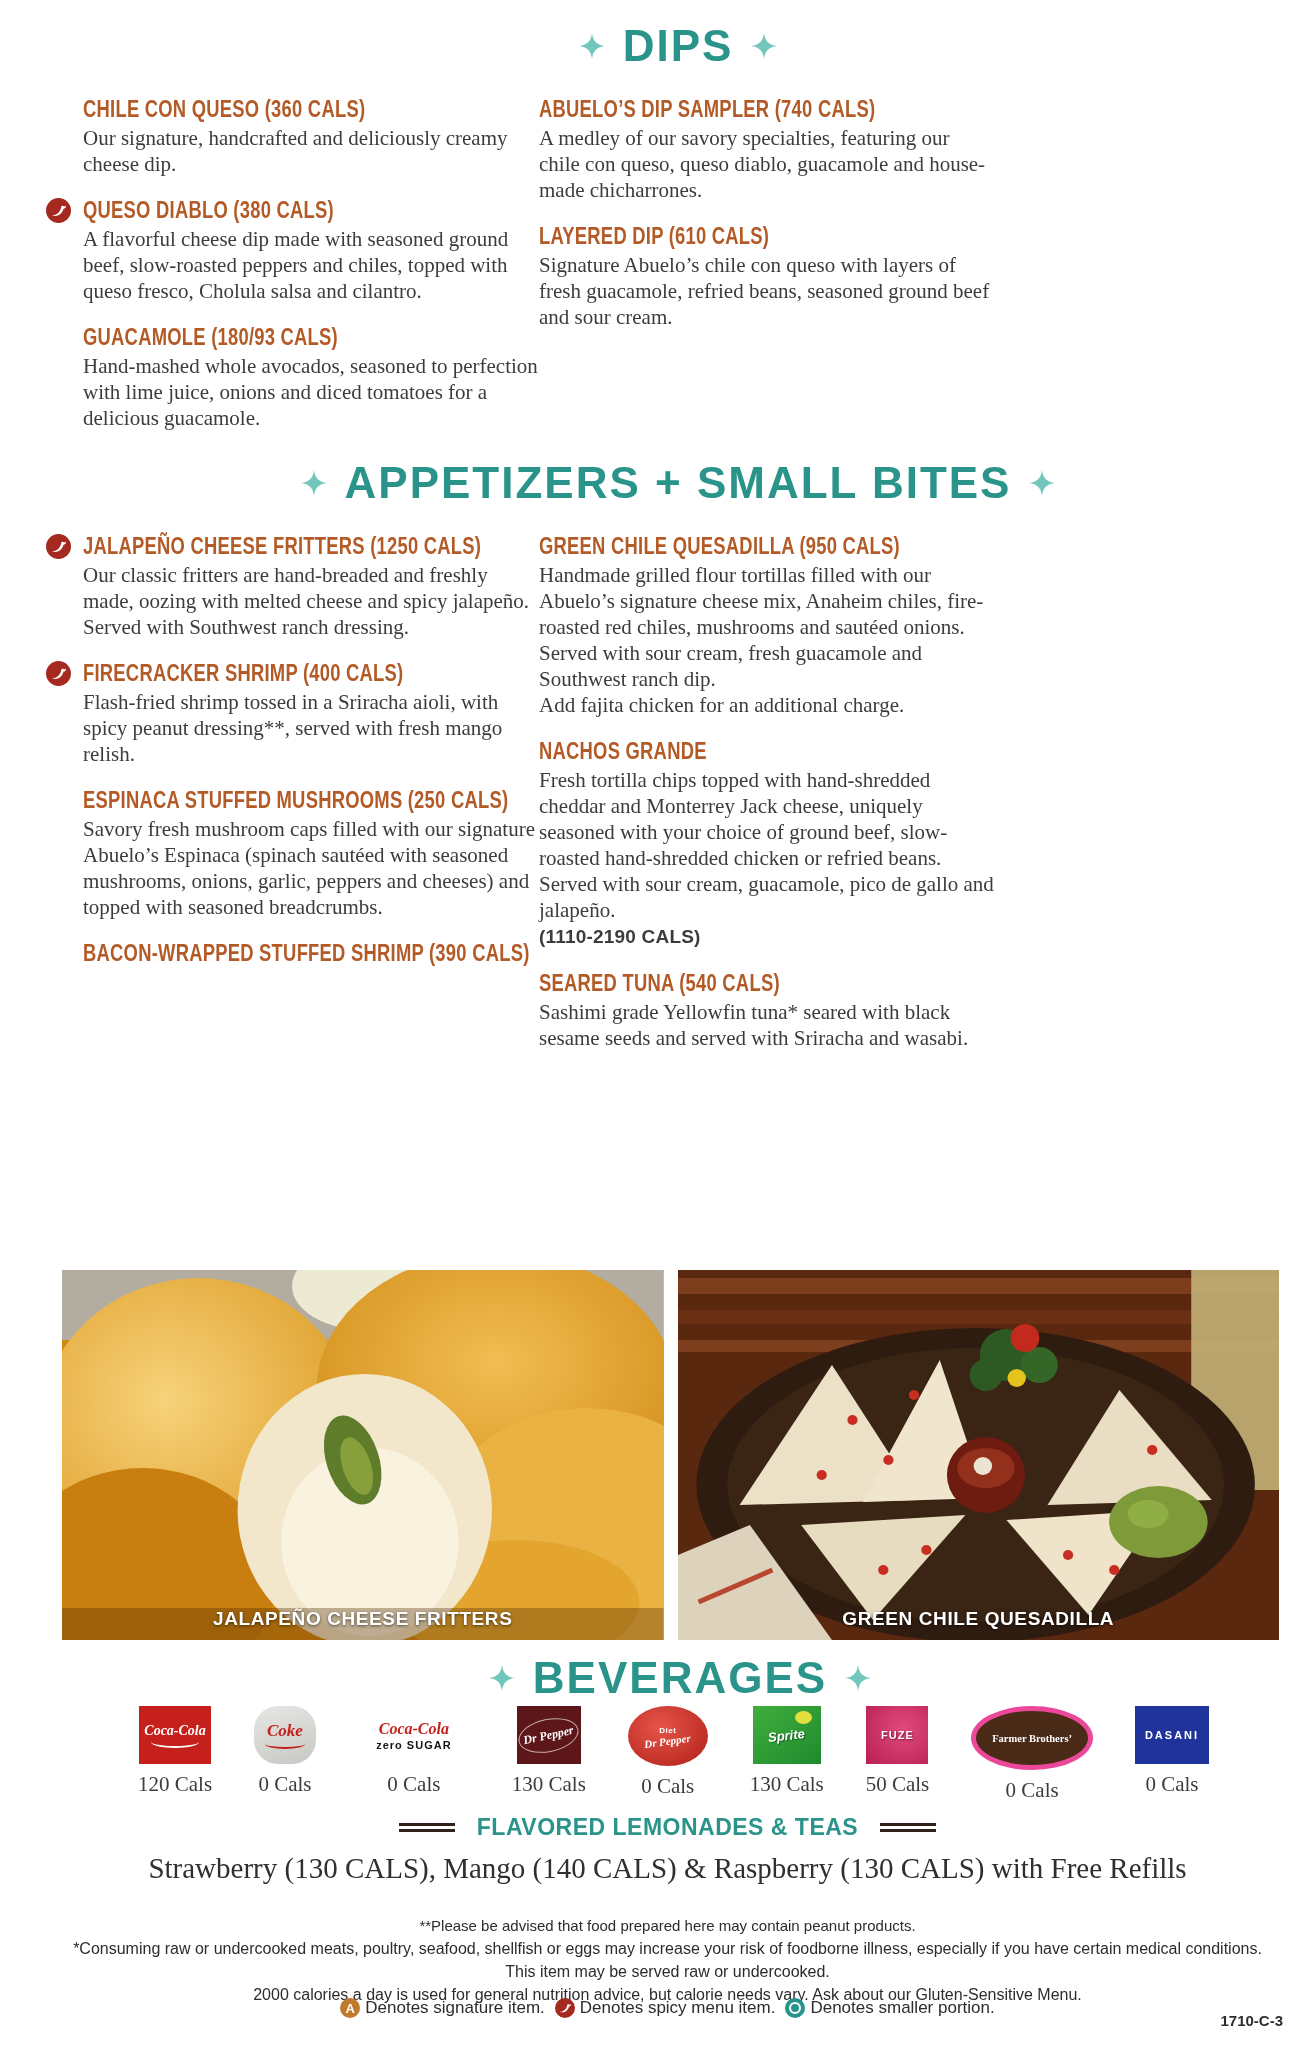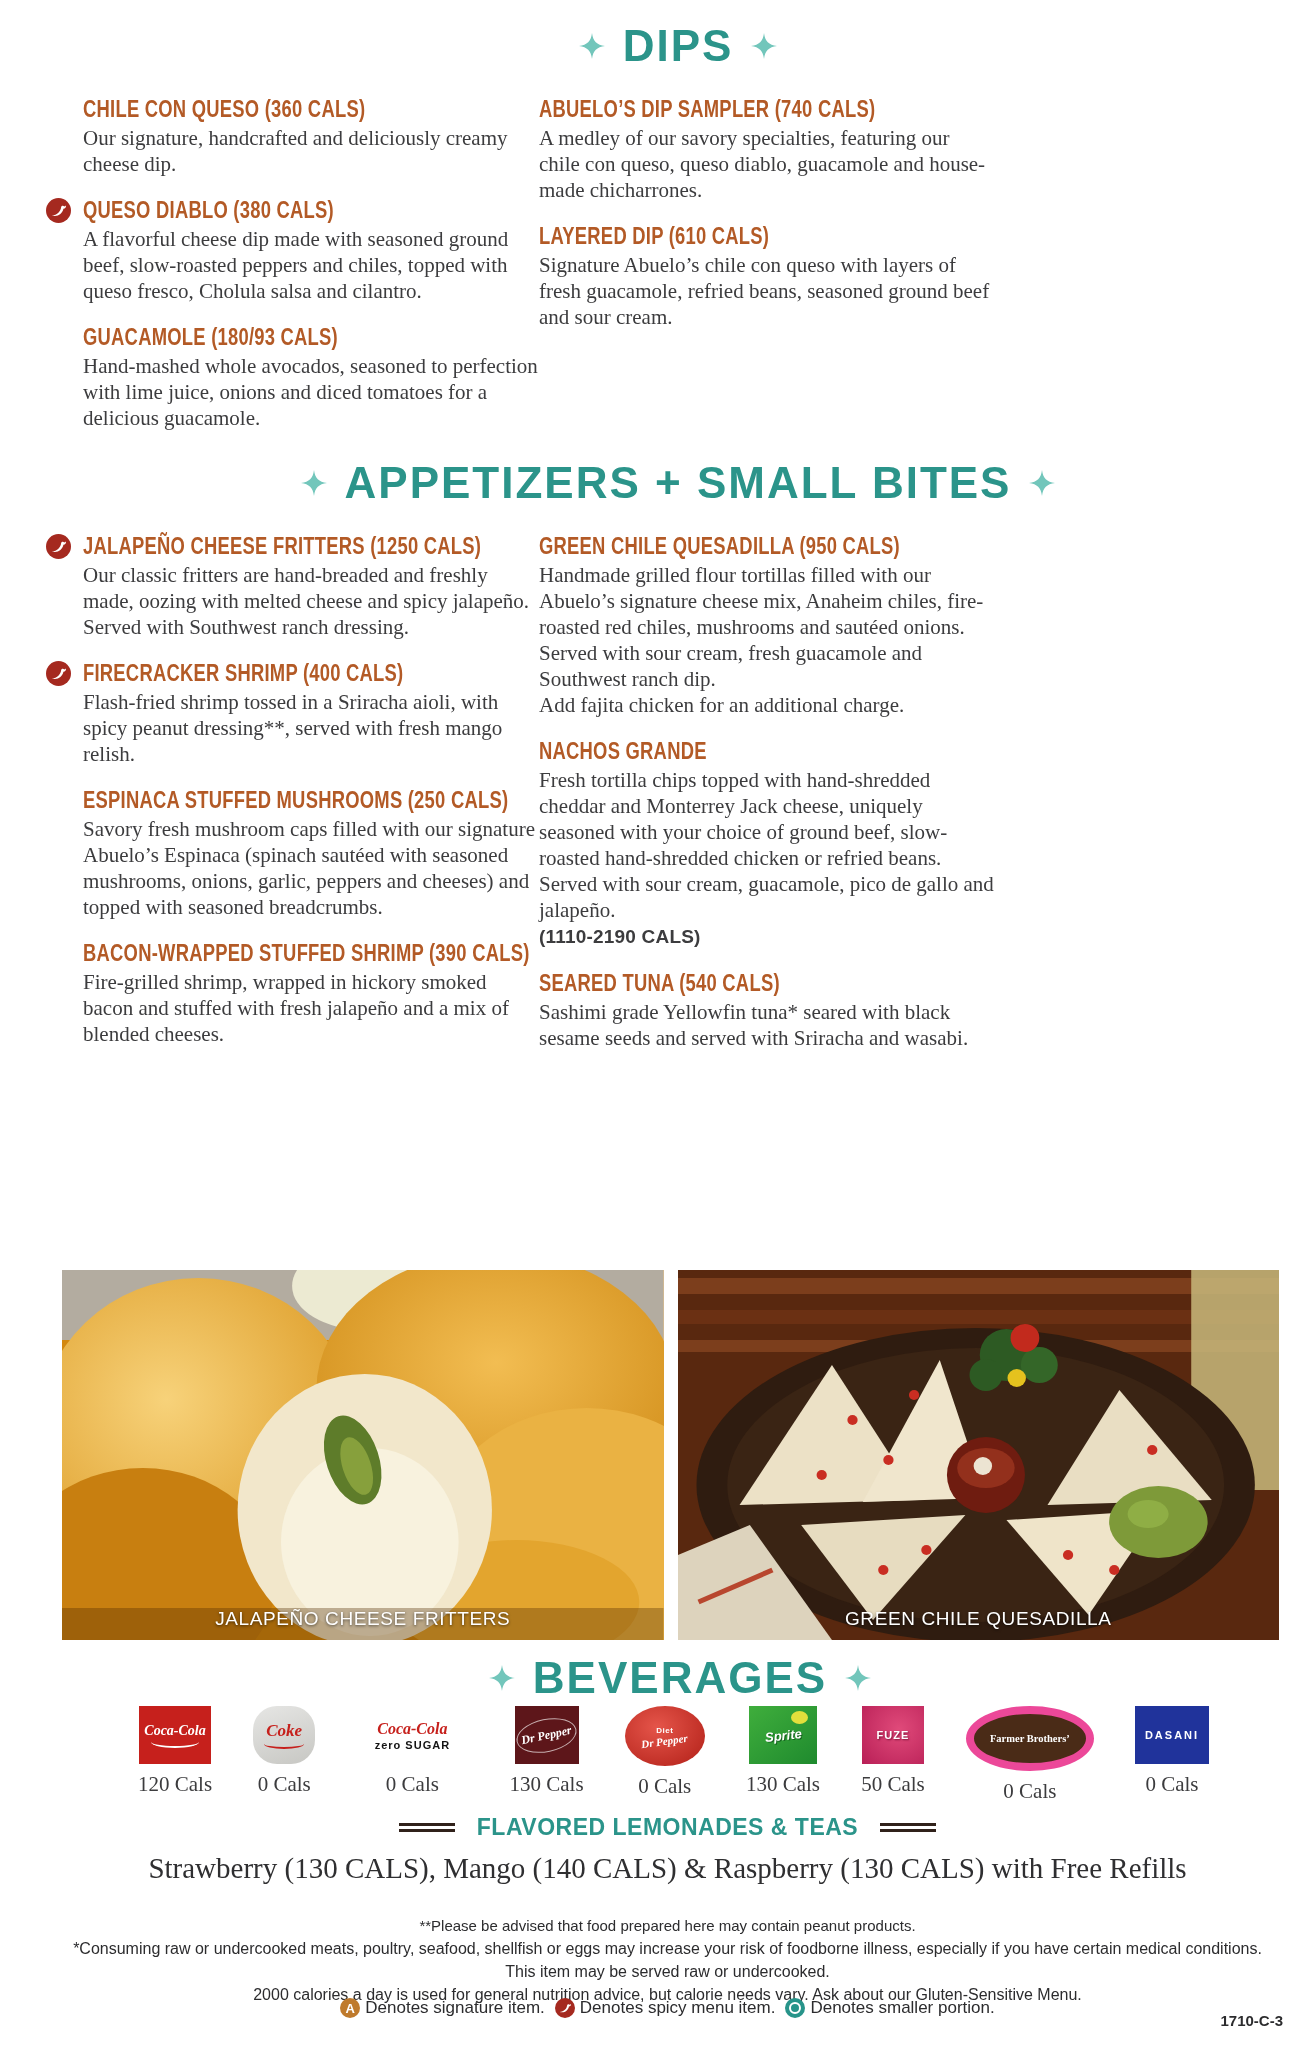--- a/index.html
+++ b/index.html
@@ -26,21 +26,21 @@
   .bold-cals{font-family:"Liberation Sans",sans-serif;font-weight:700;font-size:19px;
         color:#3c3c3e;letter-spacing:0.2px;}
   .bold-cals:not(:first-child){margin-left:6px;}
   .spicy-badge{position:absolute;left:-37px;top:1px;width:25px;height:25px;}
 
   
   .photos{position:absolute;top:1270px;left:62px;right:56px;height:370px;display:flex;gap:14px;}
   .photo{flex:1;position:relative;overflow:hidden;}
   .photo svg{width:100%;height:100%;display:block;}
   .photo-caption{position:absolute;left:0;right:0;bottom:10px;text-align:center;color:#ffffff;
-        font-family:"Liberation Sans",sans-serif;font-weight:400;font-size:19px;letter-spacing:0.6px;
+        font-family:"Liberation Sans",sans-serif;font-weight:700;font-size:19px;letter-spacing:0.6px;
         text-shadow:0 1px 3px rgba(0,0,0,0.6);}
 
   
   .bev-header{position:absolute;top:1652px;left:0;right:0;margin-left:25px;}
   .bev-row{position:absolute;top:1706px;left:138px;right:126px;display:flex;justify-content:space-between;}
   .bev{display:flex;flex-direction:column;align-items:center;justify-content:flex-start;height:98px;}
   .bev-logo{height:58px;display:flex;flex-direction:column;align-items:center;justify-content:center;position:relative;}
   .bev-cals{font-family:"Liberation Serif",serif;font-size:21px;color:#3c3c3e;margin-top:8px;text-align:center;}
 
   .coca-cola{width:72px;background:#c6201c;}
@@ -64,21 +64,21 @@
   .diet-dr-pepper .bev-name{color:#fff;font:italic 700 11px "Liberation Serif",serif;transform:rotate(-8deg);}
 
   .sprite{width:68px;background:linear-gradient(140deg,#3fae3c,#1f8a2e);}
   .sprite .bev-name{color:#fff;font:italic 700 13px "Liberation Sans",sans-serif;transform:rotate(-6deg);
         text-shadow:1px 1px 0 #15611f;}
   .sprite::before{content:'';position:absolute;top:5px;right:9px;width:17px;height:13px;background:#e2df3c;border-radius:50%;}
 
   .fuze{width:62px;background:radial-gradient(circle at 60% 40%,#e04a7a,#b81f56);}
   .fuze .bev-name{color:#fff;font:700 11px "Liberation Sans",sans-serif;letter-spacing:1px;text-shadow:1px 1px 2px #7a0f34;}
 
-  .farmer-brothers{width:112px;height:54px;background:#4a2b17;border:8px solid #ec4899;border-radius:50%;}
+  .farmer-brothers{width:112px;height:54px;background:#4a2b17;border:5px solid #ec4899;border-radius:50%;}
   .farmer-brothers .bev-name{color:#fff;font:700 10.5px "Liberation Serif",serif;}
 
   .dasani{width:74px;background:#20339b;}
   .dasani .bev-name{color:#fff;font:700 11px "Liberation Sans",sans-serif;letter-spacing:2px;}
 
   
   .lem-header{position:absolute;top:1814px;left:0;right:0;display:flex;align-items:center;justify-content:center;gap:22px;}
   .lem-title{font-family:"Liberation Sans",sans-serif;font-weight:700;font-size:23px;color:#2b948a;letter-spacing:0.5px;}
   .rule{width:56px;height:9px;border-top:3px solid #30211a;border-bottom:3px solid #30211a;box-sizing:border-box;}
   .lem-line{position:absolute;top:1852px;left:0;right:0;text-align:center;
@@ -194,23 +194,20 @@
           </div>
         </div>
         <div class="menu-item">
           <div class="item-title"><span class="item-title-text">ESPINACA STUFFED MUSHROOMS (250 CALS)</span></div>
           <div class="item-desc">
             <div class="desc-line"><span>Savory fresh mushroom caps filled with our signature Abuelo’s Espinaca (spinach sautéed with seasoned mushrooms, onions, garlic, peppers and cheeses) and topped with seasoned breadcrumbs.</span></div>
           </div>
         </div>
         <div class="menu-item">
           <div class="item-title"><span class="item-title-text">BACON-WRAPPED STUFFED SHRIMP (390 CALS)</span></div>
-          <div class="item-desc">
-            <div class="desc-line"><span>Fire-grilled shrimp, wrapped in hickory smoked bacon and stuffed with fresh jalapeño and a mix of blended cheeses.</span></div>
-          </div>
         </div>
       </div>
     <div class="col">
         <div class="menu-item">
           <div class="item-title"><span class="item-title-text">GREEN CHILE QUESADILLA (950 CALS)</span></div>
           <div class="item-desc">
             <div class="desc-line"><span>Handmade grilled flour tortillas filled with our Abuelo’s signature cheese mix, Anaheim chiles, fire-roasted red chiles, mushrooms and sautéed onions. Served with sour cream, fresh guacamole and Southwest ranch dip.</span></div>
             <div class="desc-line"><span>Add fajita chicken for an additional charge.</span></div>
           </div>
         </div>

